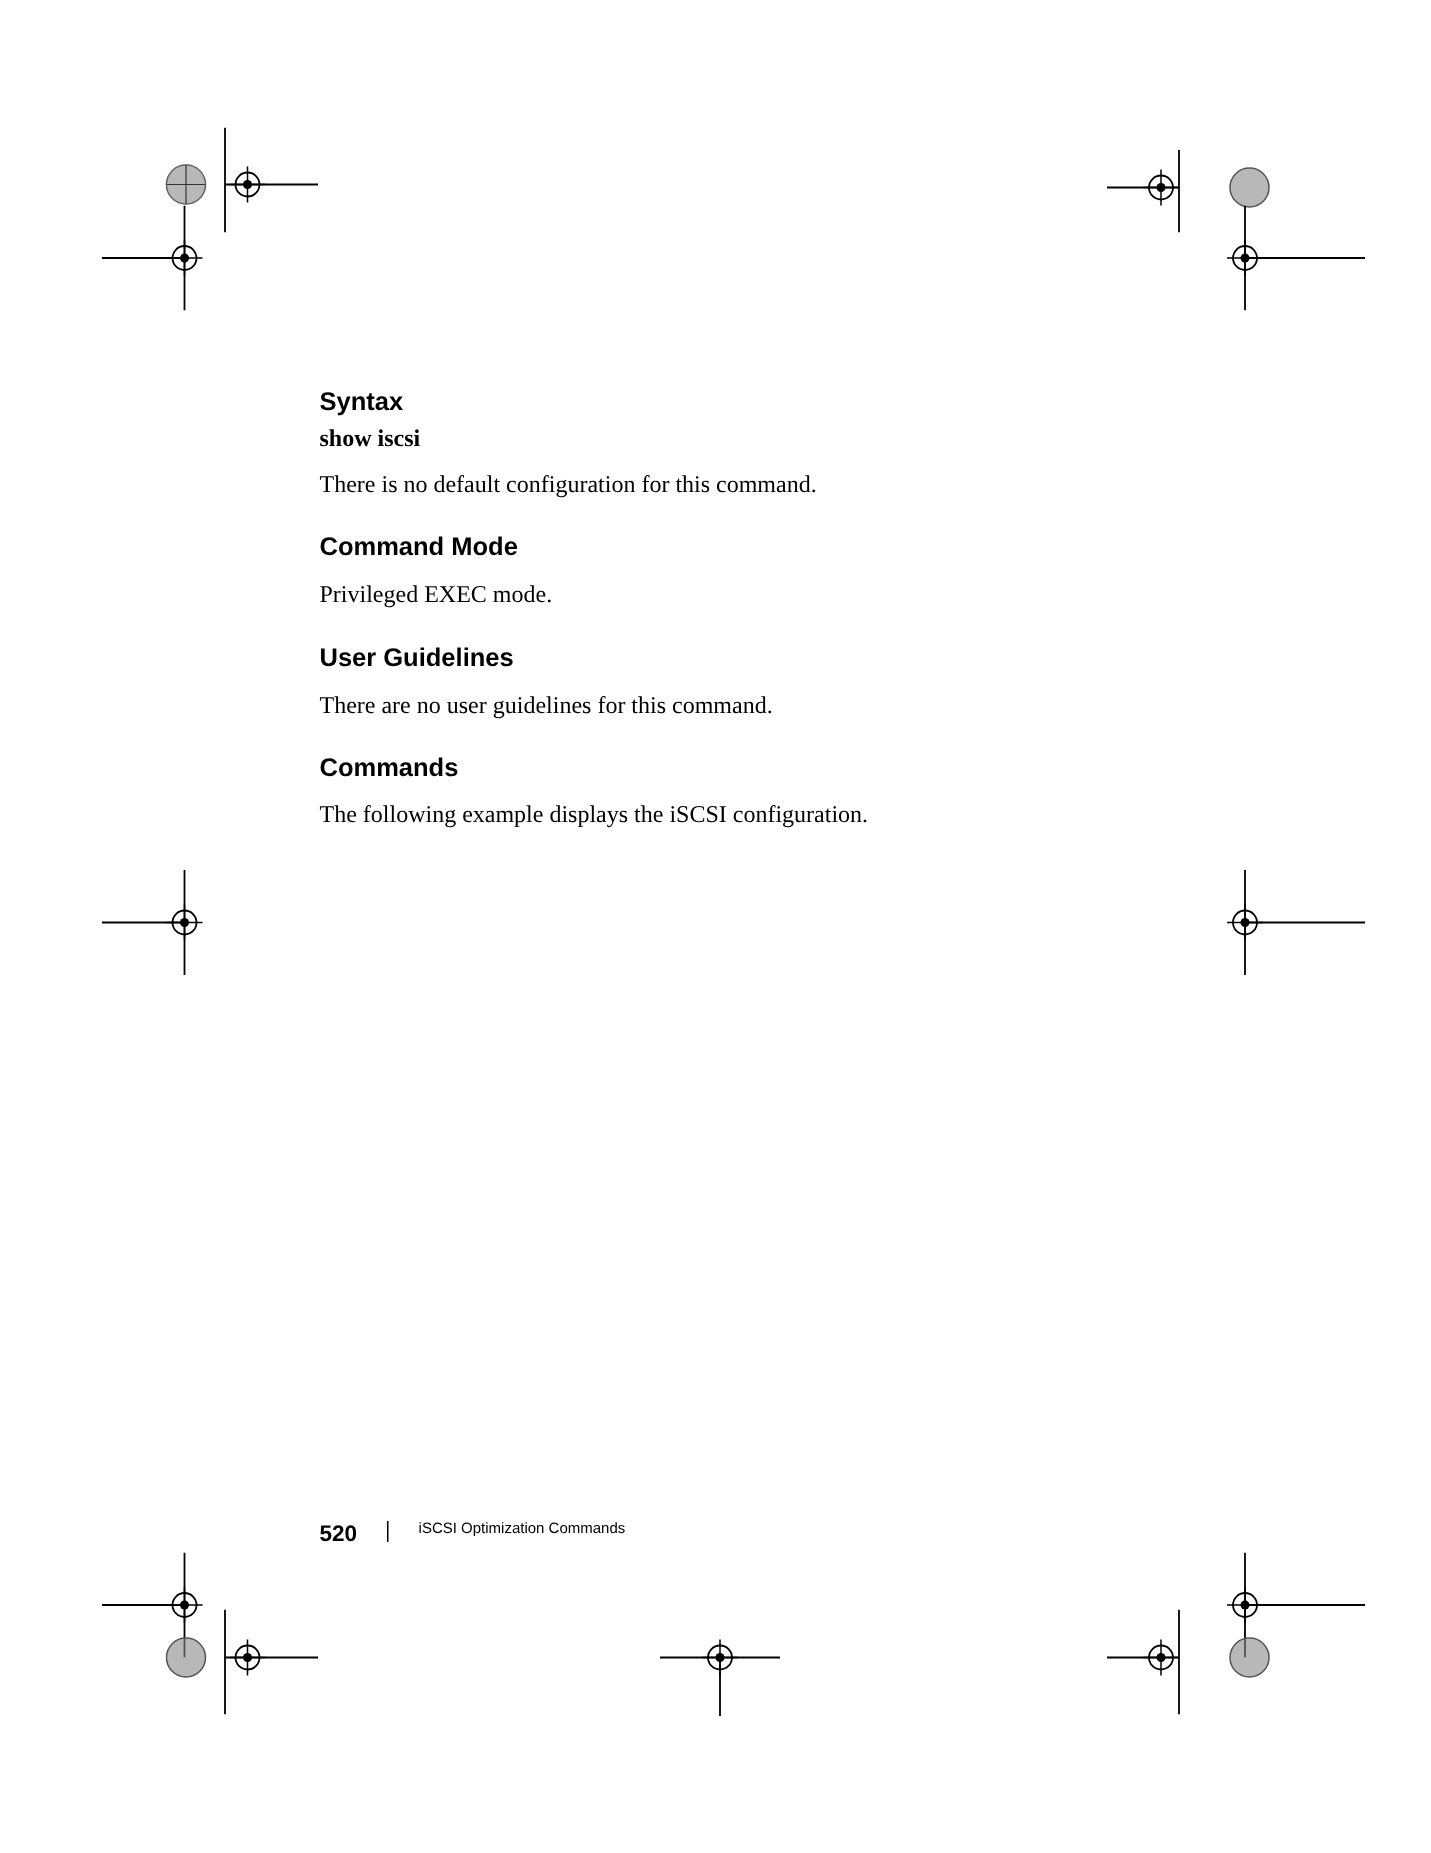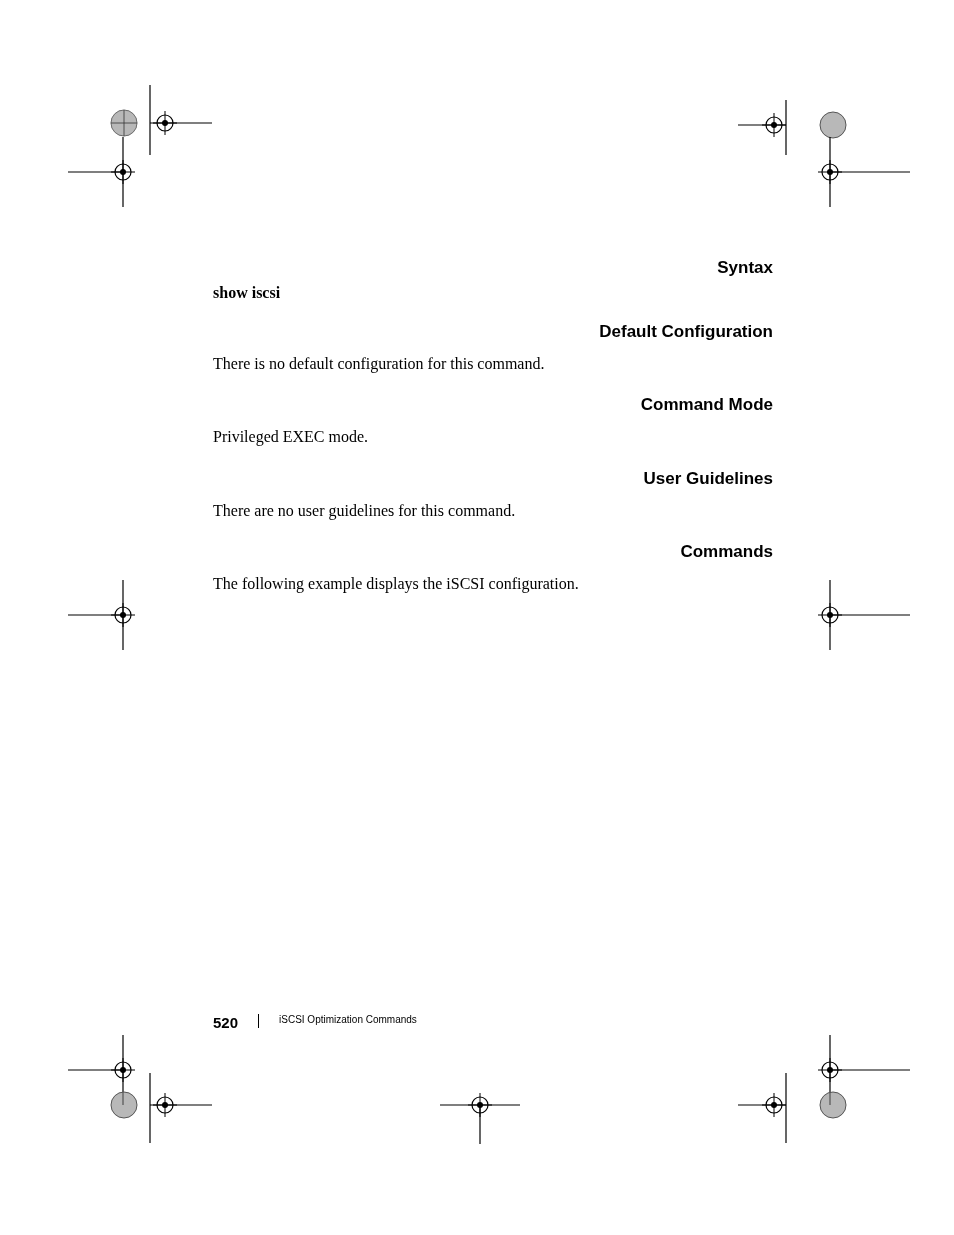--- a/index.html
+++ b/index.html
@@ -19,36 +19,34 @@
       left: 213px;
       top: 258px;
       width: 560px;
     }
     .heading {
       font-family: Arial, Helvetica, sans-serif;
       font-weight: bold;
       font-size: 17px;
       color: #000;
       margin-bottom: 6px;
-      text-align: right;
     }
     .body-text {
       font-family: Georgia, 'Times New Roman', serif;
       font-size: 16px;
       color: #000;
       margin-bottom: 20px;
       line-height: 1.4;
       margin-top: 11px;
     }
     .body-text-bold {
       font-family: Georgia, 'Times New Roman', serif;
       font-weight: bold;
       font-size: 16px;
       color: #000;
-      margin-bottom: 20px;
     }
     .footer {
       position: absolute;
       left: 213px;
       top: 1014px;
       display: flex;
       align-items: flex-start;
       gap: 20px;
     }
     .page-number {
@@ -85,21 +83,20 @@
     .cm-bot-right1 { left: 800px; top: 1035px; }
     .cm-bot-right2 { left: 738px; top: 1073px; }
   </style>
 </head>
 <body>
 
 <div class="content">
   <div class="heading">Syntax</div>
   <div class="body-text-bold">show iscsi</div>
 
-  <div class="heading">Default Configuration</div>
   <div class="body-text">There is no default configuration for this command.</div>
 
   <div class="heading">Command Mode</div>
   <div class="body-text">Privileged EXEC mode.</div>
 
   <div class="heading">User Guidelines</div>
   <div class="body-text">There are no user guidelines for this command.</div>
 
   <div class="heading">Commands</div>
   <div class="body-text">The following example displays the iSCSI configuration.</div>

